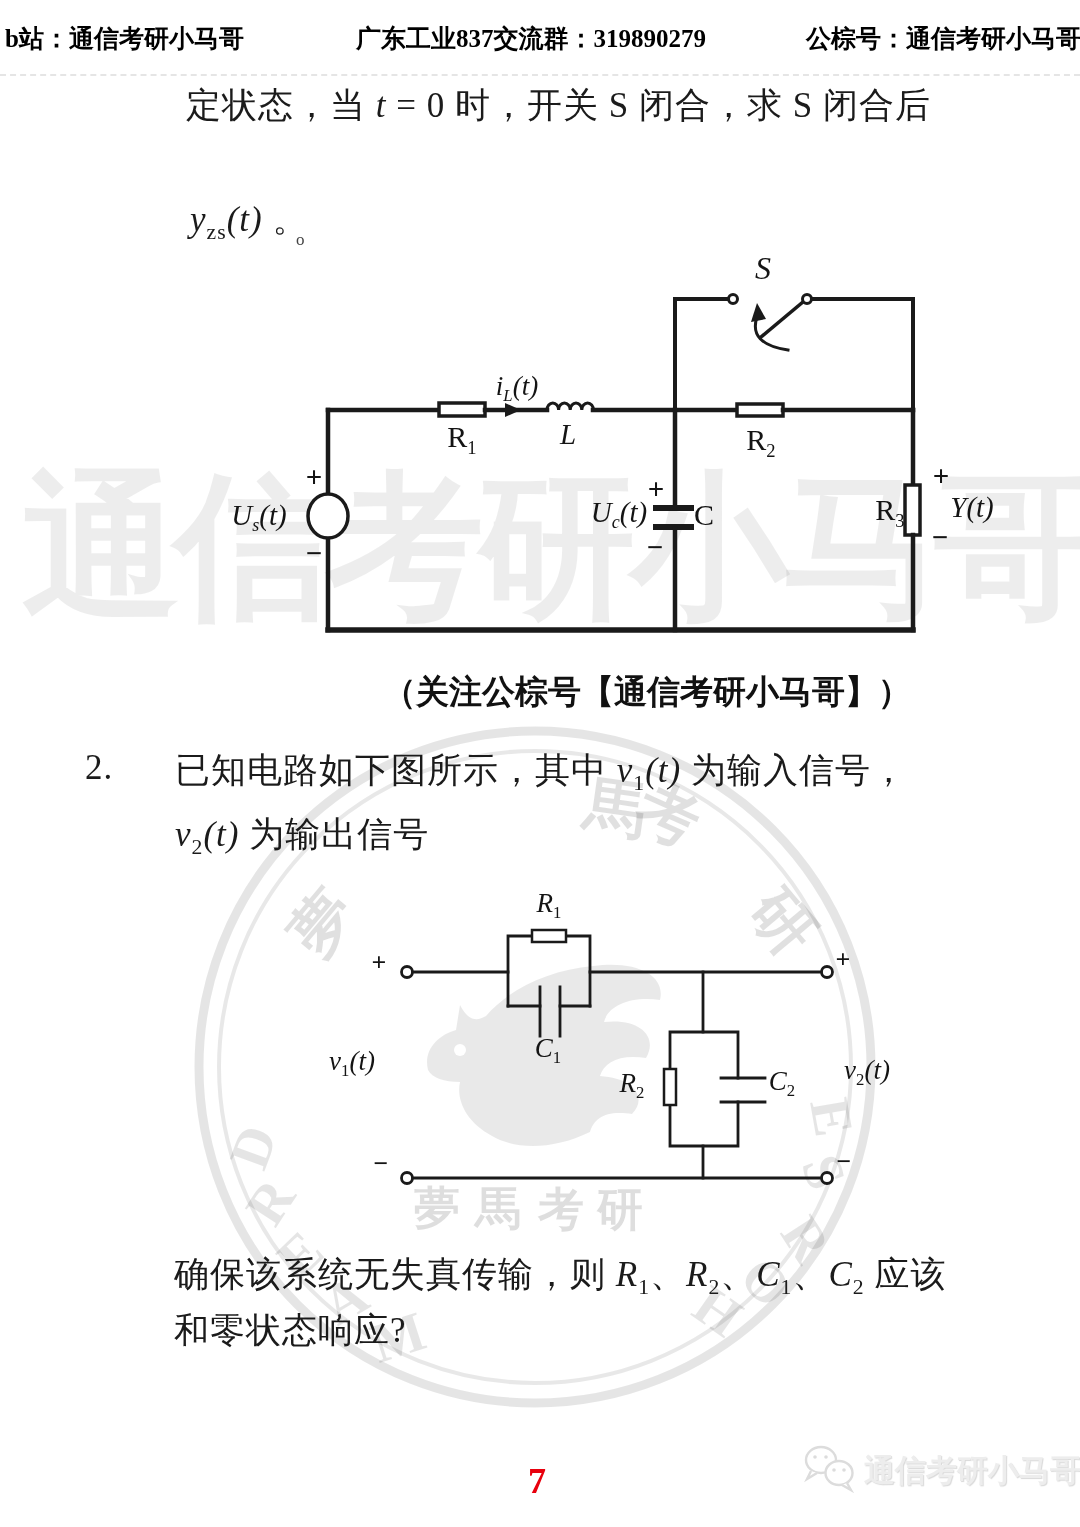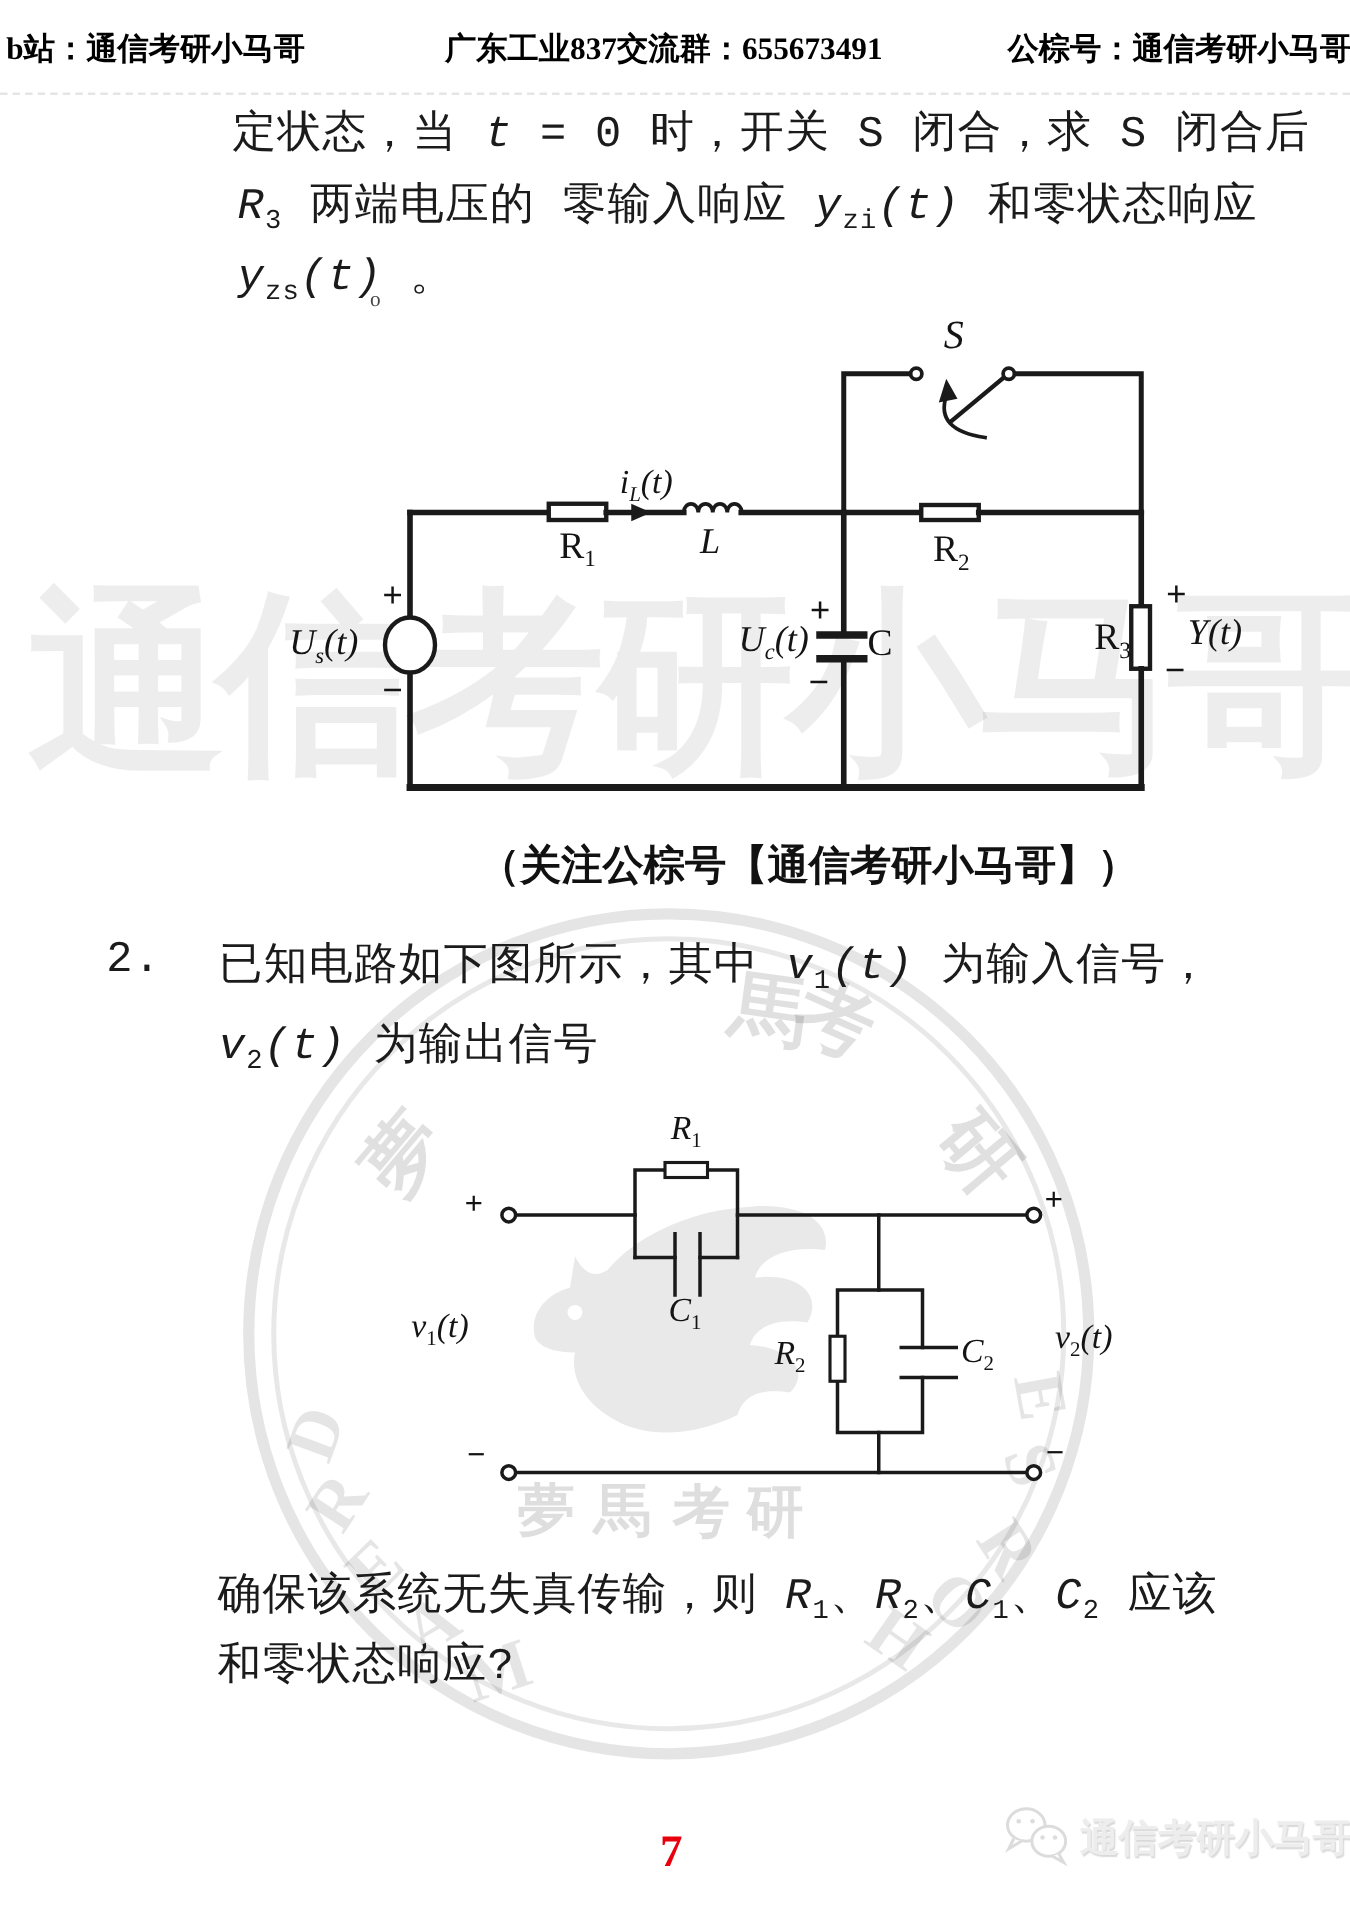--- a/index.html
+++ b/index.html
@@ -8,21 +8,21 @@
   
   .hdr{position:absolute;top:22px;left:0;width:1080px;height:42px;font-weight:bold;
        font-size:25px;color:#000000;font-family:"Liberation Serif",serif;padding-left:20px;}
   .hdr span{position:absolute;white-space:nowrap;letter-spacing:0px;}
   .hdr .h1{left:5px;}
   .hdr .h2{left:356px;}
   .hdr .h3{left:806px;}
   .artifact{position:absolute;left:0;right:0;top:74px;border-top:2px dashed rgba(0,0,0,0.10);}
   .stray-o{position:absolute;left:296px;top:230px;font-size:17px;color:#444;}
   
-  .tline{position:absolute;font-size:35px;color:#1b1b1b;white-space:nowrap;letter-spacing:1px;font-family:Liberation Mono, monospace;}
+  .tline{position:absolute;font-size:35px;color:#1b1b1b;white-space:nowrap;letter-spacing:1px;}
   .it{font-style:italic;}
   sub{font-size:.62em;line-height:0;}
   .caption{position:absolute;left:383px;top:670px;font-family:"Liberation Sans",sans-serif;
            font-weight:bold;font-size:33px;color:#111;white-space:nowrap;}
   
   .lb{position:absolute;transform:translate(-50%,-50%);white-space:nowrap;color:#141414;
       font-family:"Liberation Serif",serif;}
   .sign{font-size:29px;font-weight:bold;}
   
   .wm{position:absolute;color:rgba(0,0,0,0.075);white-space:nowrap;pointer-events:none;}
@@ -75,28 +75,27 @@
   <span class="arcl" style="left:806px;top:1239px;--r:57deg;">R</span>
   <span class="arcl" style="left:824px;top:1172px;--r:69deg;">S</span>
   <span class="arcl" style="left:832px;top:1117px;--r:80deg;">E</span>
   <span class="botc" style="left:437px;top:1209px;">夢</span>
   <span class="botc" style="left:498px;top:1209px;">馬</span>
   <span class="botc" style="left:561px;top:1210px;">考</span>
   <span class="botc" style="left:620px;top:1210px;">研</span>
 
   <div class="hdr">
     <span class="h1">b站：通信考研小马哥</span>
-    <span class="h2">广东工业837交流群：655673491</span>
+    <span class="h2">广东工业837交流群：319890279</span>
     <span class="h3">公棕号：通信考研小马哥</span>
   </div>
   <div class="artifact"></div>
   <div class="stray-o">o</div>
 
   <div class="tline" style="left:186px;top:82px;"><span>定状态，当 </span><span class="it">t</span><span> = 0 时，开关 S 闭合，求 S 闭合后</span></div>
-  <div class="tline" style="left:190px;top:139px;"><span class="it">R</span><sub>3</sub><span> 两端电压的 零输入响应 </span><span class="it">y</span><sub>zi</sub><span class="it">(t)</span><span> 和零状态响应</span></div>
   <div class="tline" style="left:190px;top:196px;"><span class="it">y</span><sub>zs</sub><span class="it">(t)</span><span> 。</span></div>
 
   <svg style="left:280px;top:255px;" width="730" height="400" viewBox="280 255 730 400">
     <g stroke="#1a1a1a" stroke-width="4.5" fill="none" stroke-linecap="square">
       <path d="M328,410 H439"></path>
       <rect x="439" y="403" width="46" height="13" stroke-width="3.5" fill="#fff"></rect>
       <path d="M485,410 H547"></path>
       <path d="M547,410 a5.8,7 0 0 1 11.6,0 a5.8,7 0 0 1 11.6,0 a5.8,7 0 0 1 11.6,0 a5.8,7 0 0 1 11.6,0" stroke-width="3"></path>
       <path d="M593,410 H737"></path>
       <rect x="737" y="404" width="46" height="12" stroke-width="3.5" fill="#fff"></rect>

